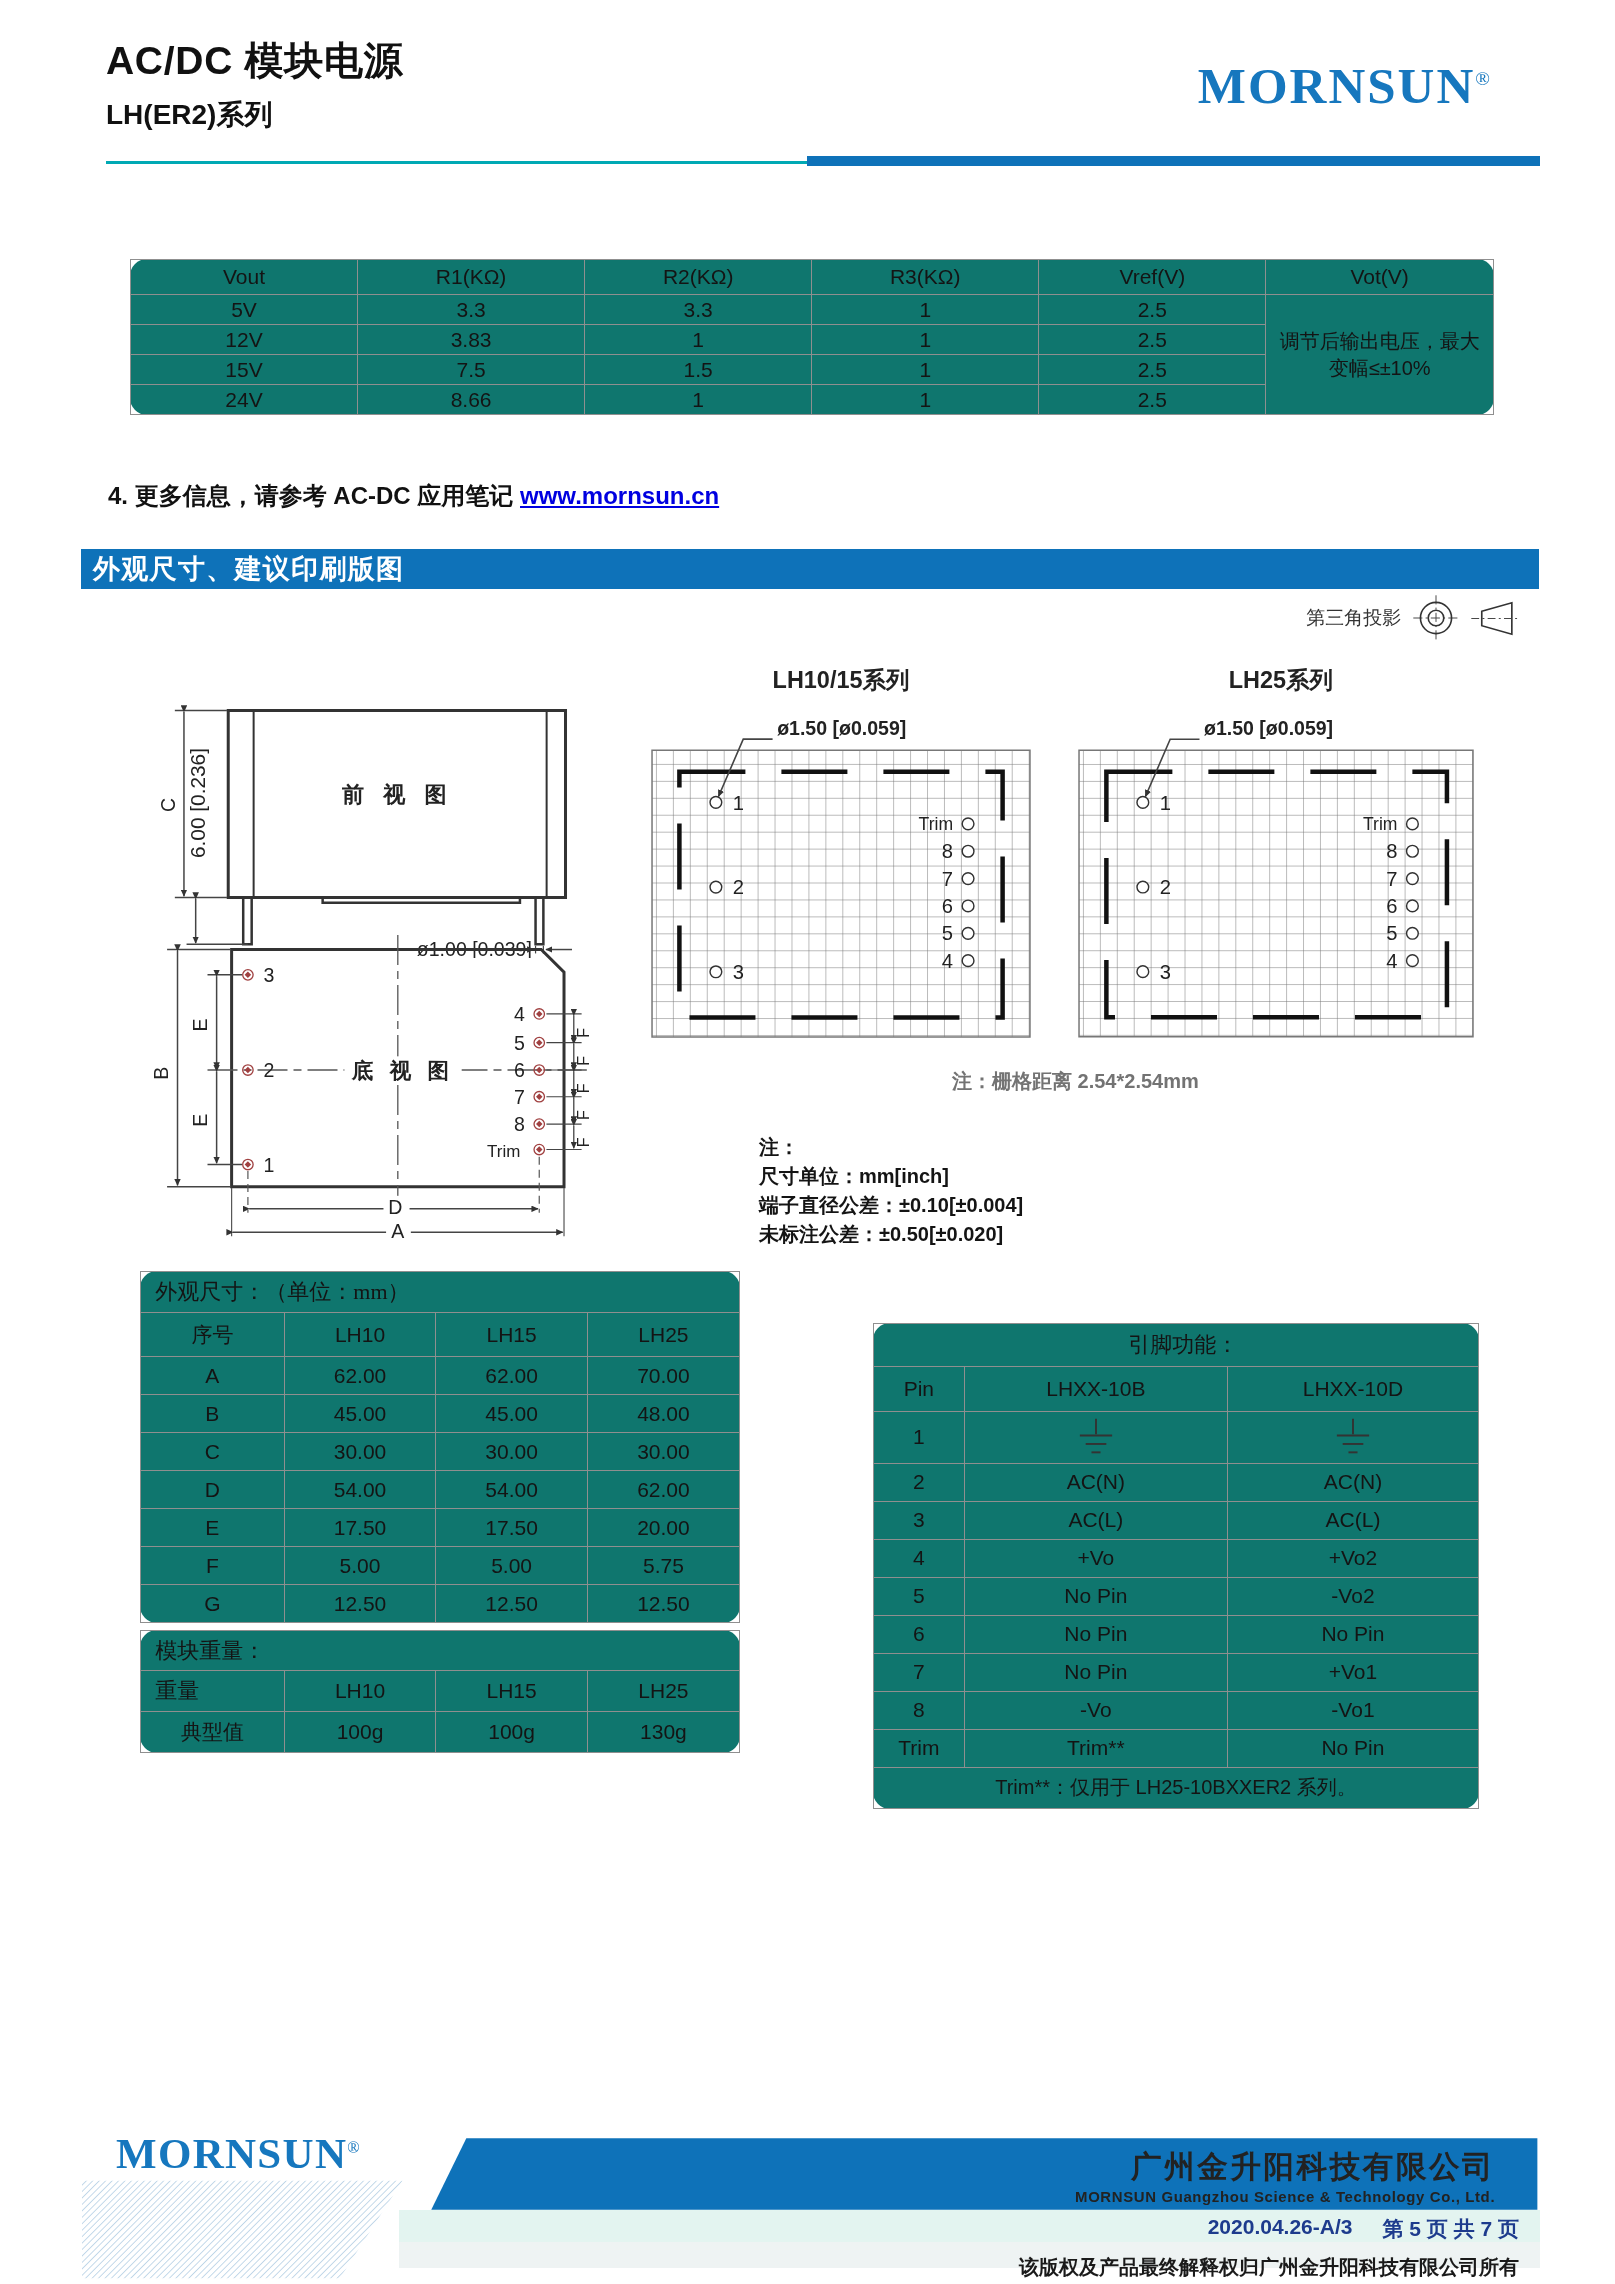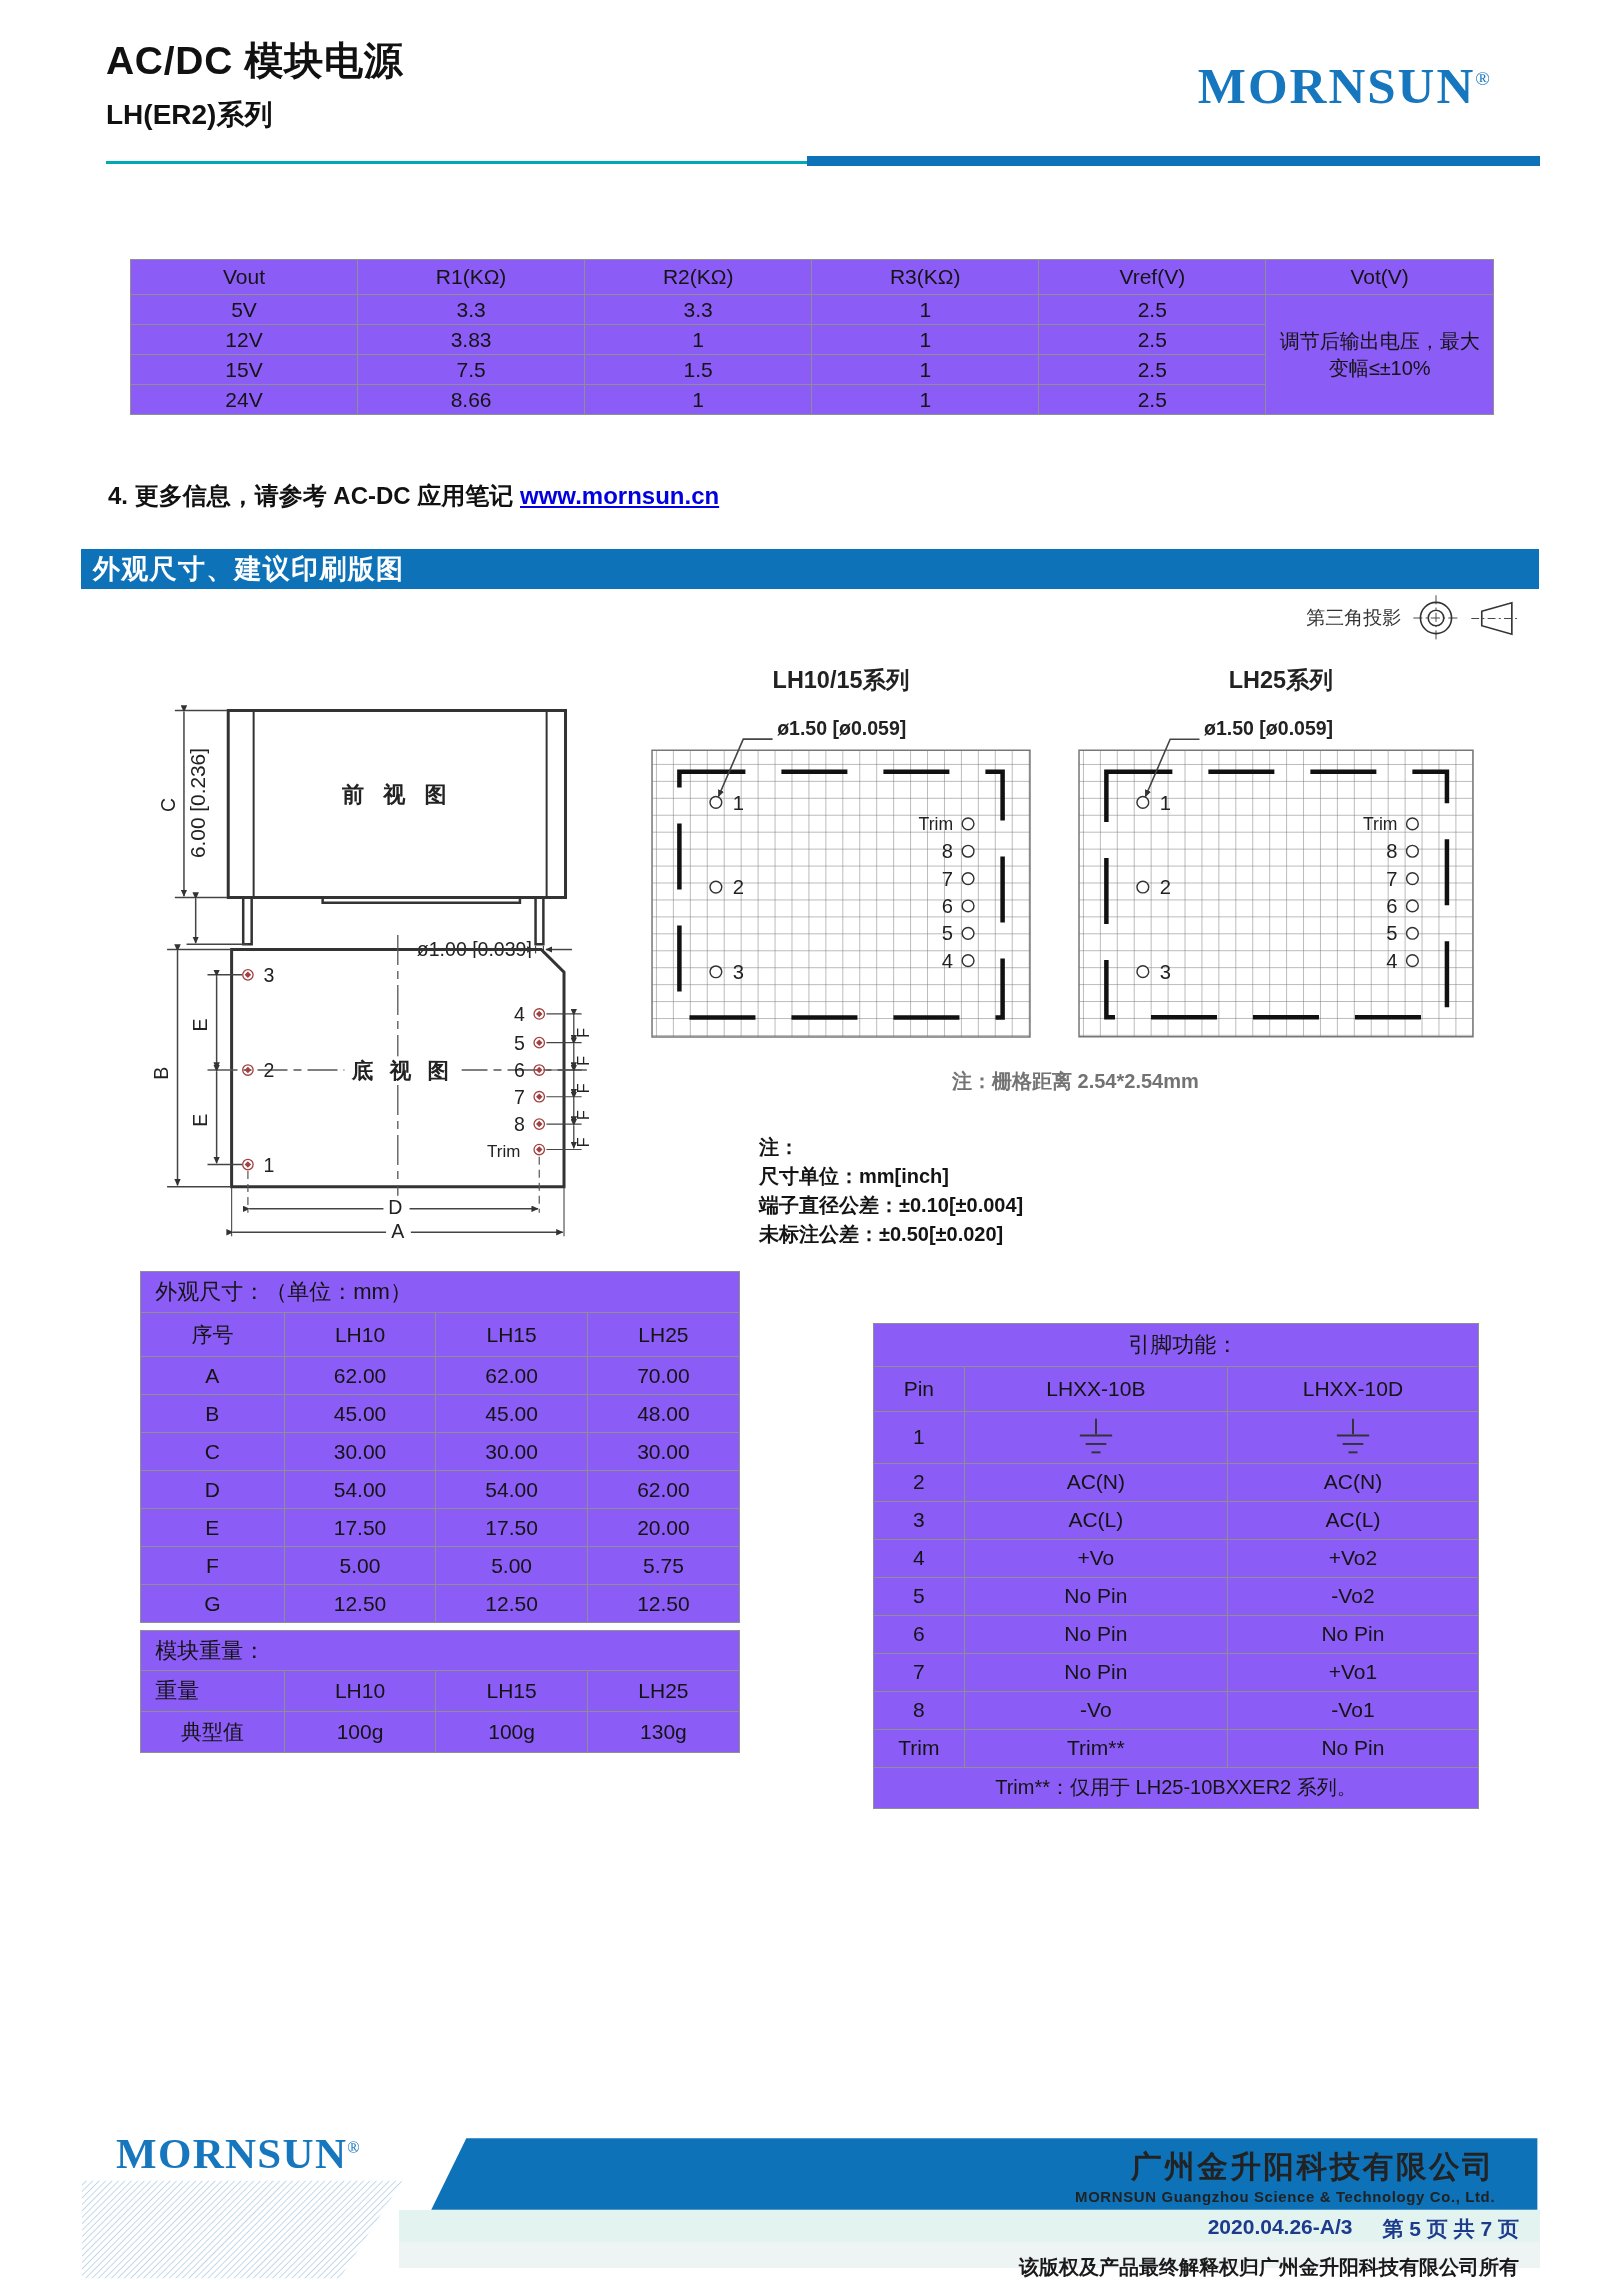--- a/index.html
+++ b/index.html
@@ -10,32 +10,32 @@
   
   .doc-title{left:106px;top:34px;font-size:39px;font-weight:bold;letter-spacing:0.7px;}
   .doc-series{left:106px;top:96px;font-size:28px;font-weight:bold;}
   .logo{font-family:"Liberation Serif","DejaVu Serif",serif;font-weight:bold;color:#1677BE;}
   .logo-top{right:124px;top:57px;font-size:51px;letter-spacing:2px;}
   .logo .reg{font-size:0.38em;vertical-align:super;font-weight:normal;}
   .rule-teal{left:106px;top:161px;width:1433px;height:3.3px;background:#00A9B4;}
   .rule-blue{left:807px;top:156px;width:733px;height:10.4px;background:#0E72B9;}
 
   
-  table{border-collapse:collapse;table-layout:fixed;background:#8b5cf6;}
+  table{border-collapse:collapse;table-layout:fixed;background:#0f766e;border-radius:17px;}
   th,td{border:1.3px solid #8f8f8f;text-align:center;font-size:21px;font-weight:normal;
         color:#141414;padding:0;overflow:hidden;}
   .t-title{text-align:left;padding-left:14.3px;}
 
   .res-table{left:130px;top:259px;width:1364px;}
   .res-table th{height:34px;}
   .res-table td{height:29px;}
   .res-table .vot-cell{font-size:20px;line-height:1.35;padding:0 11.7px;}
 
   .dim-table{left:140px;top:1271px;width:600px;}
-  .dim-table .t-title{height:40px;font-size:22px;}
+  .dim-table .t-title{height:40px;font-size:22px;font-family:Liberation Serif, serif;}
   .dim-table th{height:43px;}
   .dim-table td{height:37px;}
 
   .wt-table{left:140px;top:1630px;width:600px;}
   .wt-table .t-title{height:39px;font-size:22px;}
   .wt-table th{height:40px;}
   .wt-table td{height:40px;text-align:center;}
 
   .pin-table{left:873px;top:1323px;width:606px;}
   .pin-table .t-title{height:42px;text-align:center;font-size:22px;}

